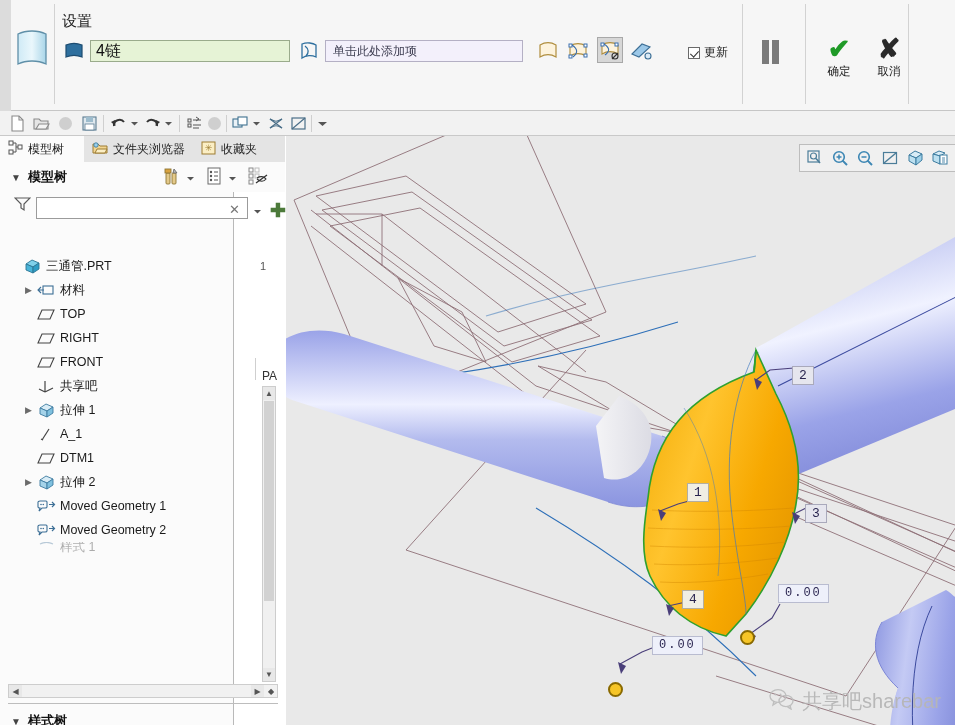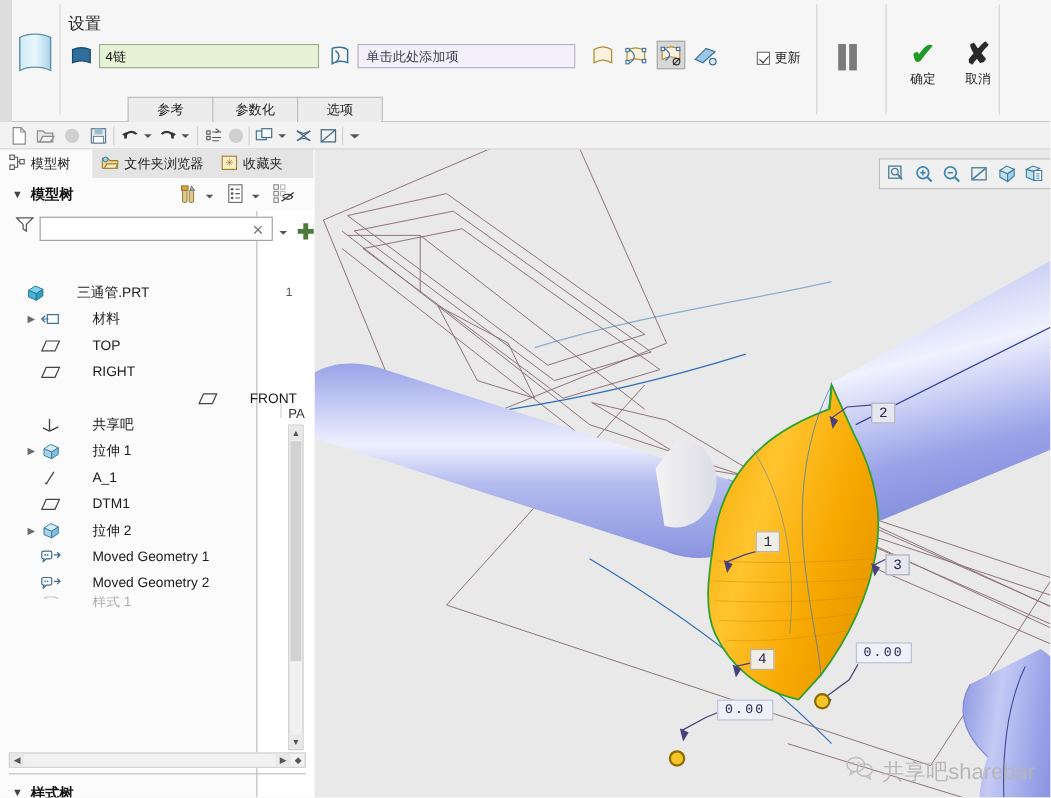--- a/index.html
+++ b/index.html
@@ -31,21 +31,21 @@
     position: absolute; top: 4px; width: 1px; height: 100px; background: #d2d2d2;
   }
   .setup-label {
     position: absolute; left: 62px; top: 12px; font-size: 15px; color: #222;
     white-space: nowrap;
   }
   .coll-icon { position: absolute; }
   .name-input {
     position: absolute; left: 90px; top: 40px; width: 200px; height: 22px;
     background: #e6f3d6; border: 1px solid #9aab8c;
-    font-size: 12px; color: #111; padding: 2px 5px; line-height: 17px;
+    font-size: 16px; color: #111; padding: 2px 5px; line-height: 17px;
     font-family: "Liberation Sans", sans-serif;
   }
   .ref-collector {
     position: absolute; left: 325px; top: 40px; width: 198px; height: 22px;
     background: #f3f0fb; border: 1px solid #b4b0c4;
     font-size: 12px; color: #3b3b4f; padding: 2px 7px; line-height: 17px;
   }
   .rb-tool {
     position: absolute; width: 26px; height: 26px;
     display: flex; align-items: center; justify-content: center;
@@ -129,21 +129,21 @@
   .tree-body {
     position: absolute; left: 8px; top: 118px; width: 262px; height: 320px;
     overflow: hidden;
   }
   .trow {
     height: 24px; display: flex; align-items: center; white-space: nowrap;
     font-size: 12.5px; color: #1a1a1a;
   }
   .trow .exp { width: 13px; text-align: center; color: #6b6b6b; font-size: 9px; flex: 0 0 13px; }
   .trow .ic { width: 22px; display: flex; align-items: center; justify-content: center; flex: 0 0 22px; }
-  .trow .lbl { padding-left: 3px; margin-left: 24px; }
+  .trow .lbl { padding-left: 3px; }
 
   .vscroll {
     position: absolute; left: 262px; top: 250px; width: 14px; height: 296px;
     background: #f0f0f0; border: 1px solid #cdcdcd;
   }
   .vscroll .arrU, .vscroll .arrD {
     position: absolute; left: 0; width: 12px; height: 13px; background: #e8e8e8;
     display: flex; align-items: center; justify-content: center; font-size: 8px; color: #555;
   }
   .vscroll .arrU { top: 0; }
@@ -292,25 +292,20 @@
         <span class="glyph">✔</span>
         <span>确定</span>
       </div>
       <div class="oc cancel">
         <span class="glyph">✘</span>
         <span>取消</span>
       </div>
     </div>
     <div class="ribbon-divider" style="left:908px;"></div>
 
-    <div class="tabstrip">
-      <div class="tab">参考</div>
-      <div class="tab">参数化</div>
-      <div class="tab">选项</div>
-    </div>
   </div>
 
   <div class="qbar">
     <div class="qb-item" style="left:8px;width:19px;">
       <svg width="15" height="17" viewBox="0 0 15 17">
           <path d="M2 1h7l4 4v11H2z" fill="#fff" stroke="#8a8a8a" stroke-width="1.1"></path>
           <path d="M9 1v4h4" fill="none" stroke="#8a8a8a" stroke-width="1.1"></path>
         </svg>
     </div>
     <div class="qb-item" style="left:32px;width:19px;">
@@ -537,21 +532,21 @@
       <div class="trow" style="padding-left:14px;">
         <span class="exp"></span>
         <span class="ic">
           <svg width="18" height="13" viewBox="0 0 18 13">
               <path d="M5 2 L17 2 L13 11 L1 11 Z" fill="none" stroke="#444" stroke-width="1.1"></path>
             </svg>
         </span>
         <span class="lbl">RIGHT</span>
       </div>
 
-      <div class="trow" style="padding-left:14px;justify-content:flex-end;">
+      <div class="trow" style="padding-left:14px;">
         <span class="exp"></span>
         <span class="ic">
           <svg width="18" height="13" viewBox="0 0 18 13">
               <path d="M5 2 L17 2 L13 11 L1 11 Z" fill="none" stroke="#444" stroke-width="1.1"></path>
             </svg>
         </span>
         <span class="lbl">FRONT</span>
       </div>
 
       <div class="trow" style="padding-left:14px;">

